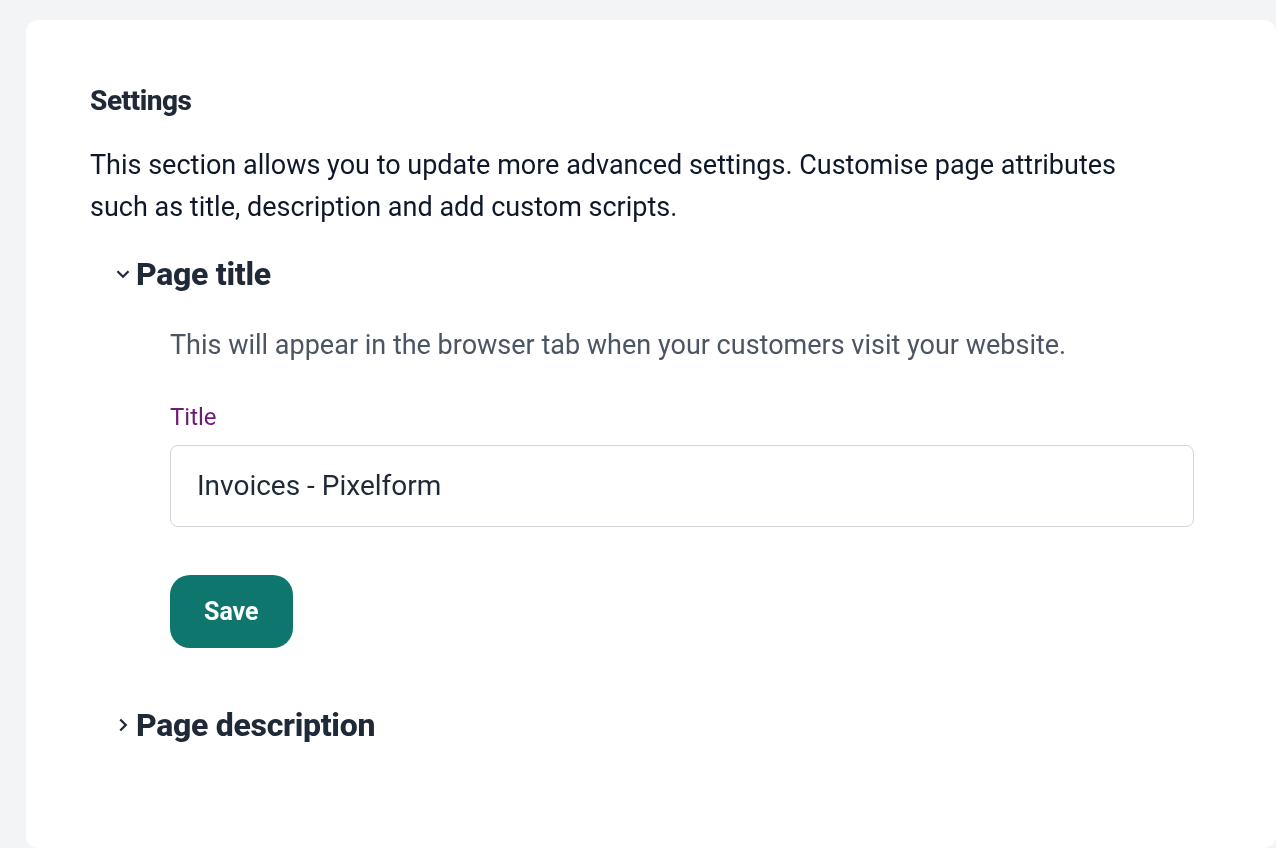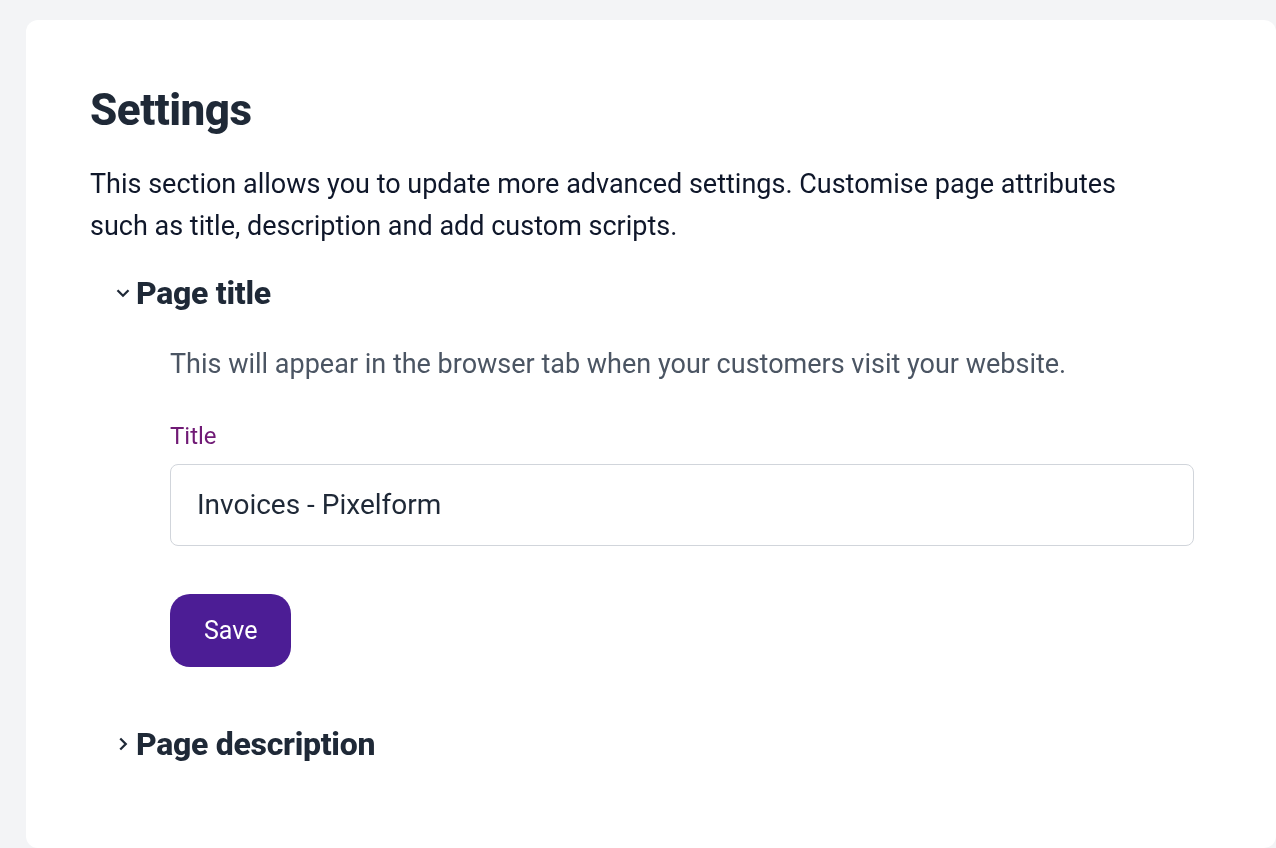--- a/index.html
+++ b/index.html
@@ -16,21 +16,21 @@
     }
     .card {
       background-color: #ffffff;
       border-radius: 12px;
       margin: 20px 0 0 26px;
       padding: 64px 64px 0 64px;
       width: 1250px;
       height: 828px;
     }
     .heading-main {
-      font-size: 44px;
+      font-size: 28px;
       font-weight: 800;
       color: #1f2937;
       margin-bottom: 28px;
       letter-spacing: -0.5px;
     }
     .intro-text {
       font-size: 27px;
       line-height: 1.55;
       color: #0f172a;
       margin-bottom: 26px;
@@ -88,24 +88,24 @@
       border: 1px solid #d1d5db;
       border-radius: 8px;
       padding: 12px 26px;
       font-size: 28px;
       color: #1f2937;
       font-family: inherit;
       outline: none;
       margin-bottom: 48px;
     }
     .save-btn {
-      background-color: #4c1d95;
+      background-color: #0f766e;
       color: #ffffff;
       font-size: 25px;
-      font-weight: 400;
+      font-weight: 700;
       border: none;
       border-radius: 20px;
       padding: 22px 34px;
       cursor: pointer;
       font-family: inherit;
     }
     .accordion-section.collapsed {
       margin-bottom: 0;
     }
   </style>

